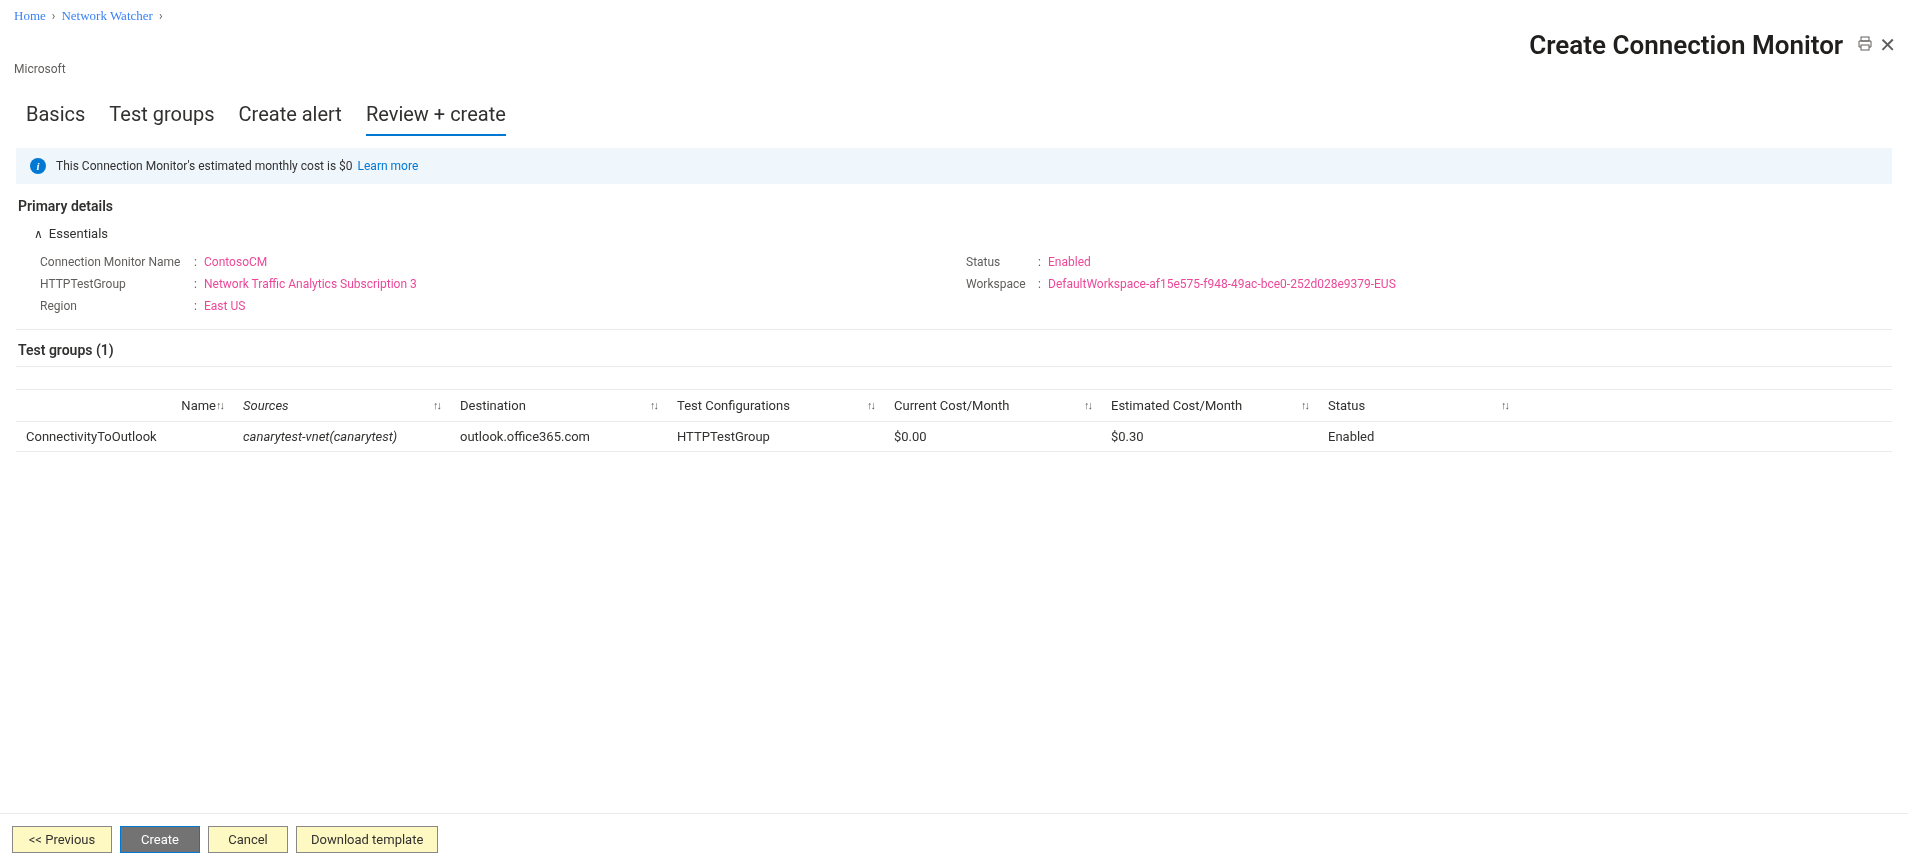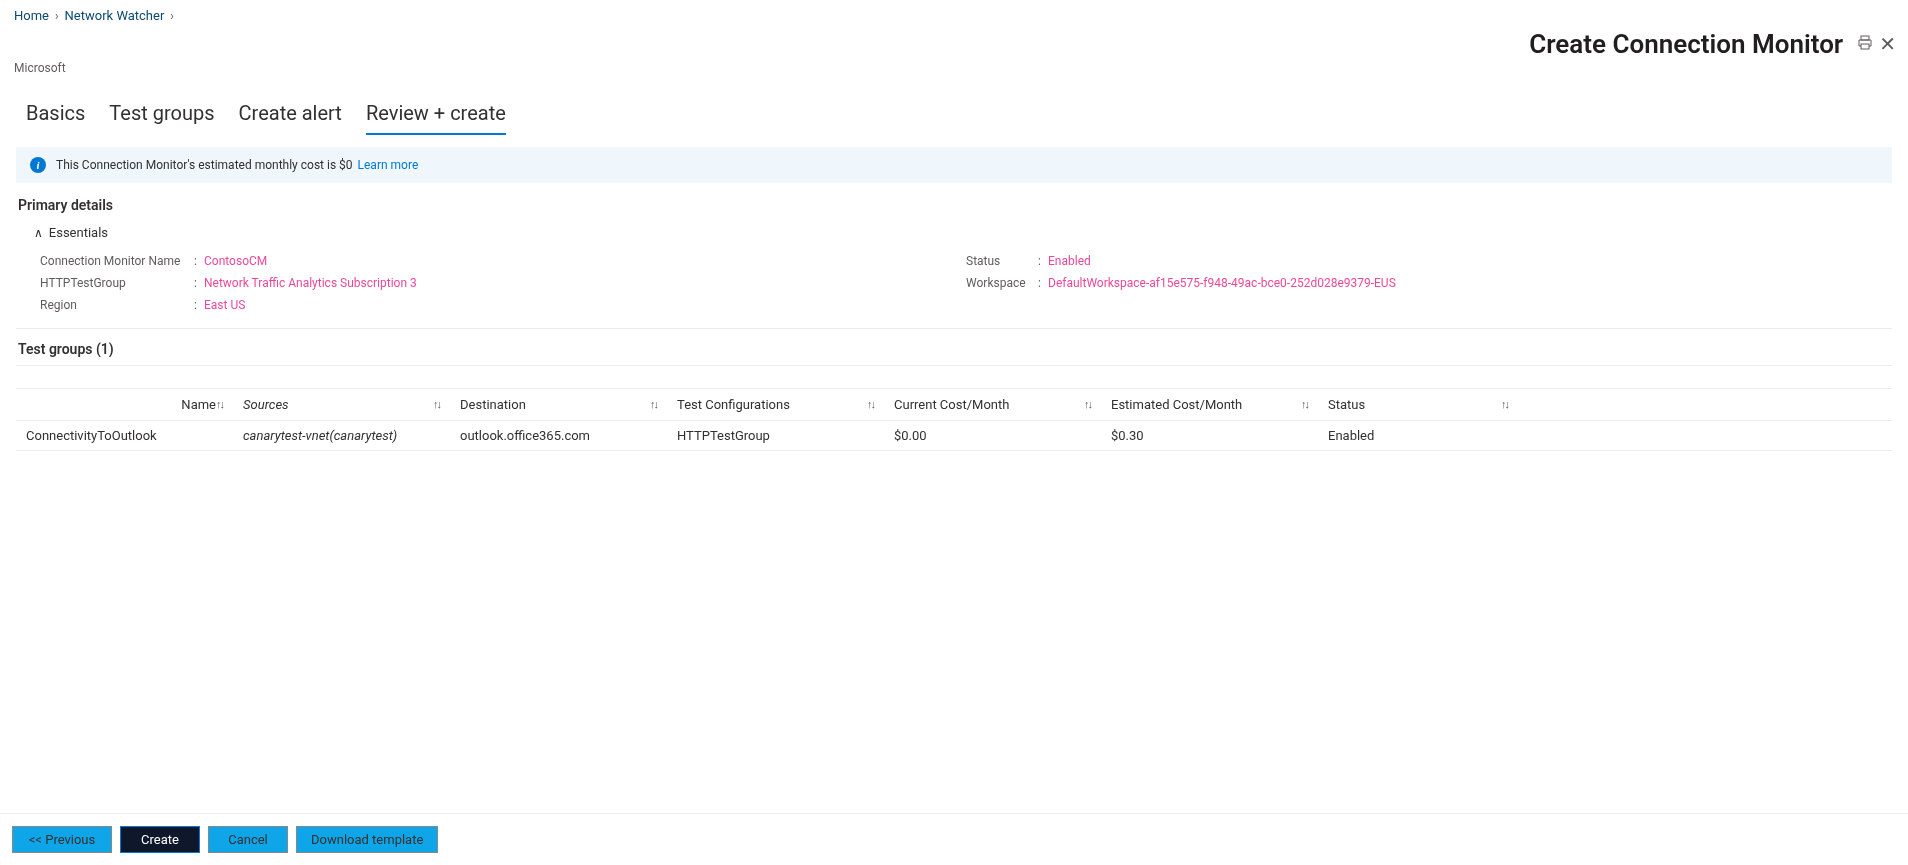--- a/index.html
+++ b/index.html
@@ -17,22 +17,23 @@
       position: relative;
     }
     .breadcrumb {
       display: flex;
       align-items: center;
       gap: 6px;
       padding: 8px 14px 6px 14px;
       font-size: 13px;
     }
     .breadcrumb a {
-      color: #0c4a6e;
+      color: #3b82f6;
       text-decoration: none;
+      font-family: Liberation Serif, serif;
     }
     .breadcrumb .chev {
       color: #605e5c;
       font-size: 12px;
     }
     .header-row {
       display: flex;
       align-items: center;
       justify-content: flex-end;
       padding: 0 6px;
@@ -216,28 +217,28 @@
       right: 0;
       border-top: 1px solid #edebe9;
       padding: 12px 12px;
       display: flex;
       gap: 8px;
     }
     .btn {
       padding: 5px 14px;
       font-size: 13px;
       border: 1px solid #8a8886;
-      background: #0ea5e9;
+      background: #fef9c3;
       color: #323130;
       cursor: pointer;
       min-width: 80px;
       text-align: center;
     }
     .btn.primary {
-      background: #0f172a;
+      background: #737373;
       border-color: #0078d4;
       color: #fff;
     }
     .btn.wide {
       min-width: 140px;
     }
     .btn.prev {
       min-width: 100px;
     }
   </style>

